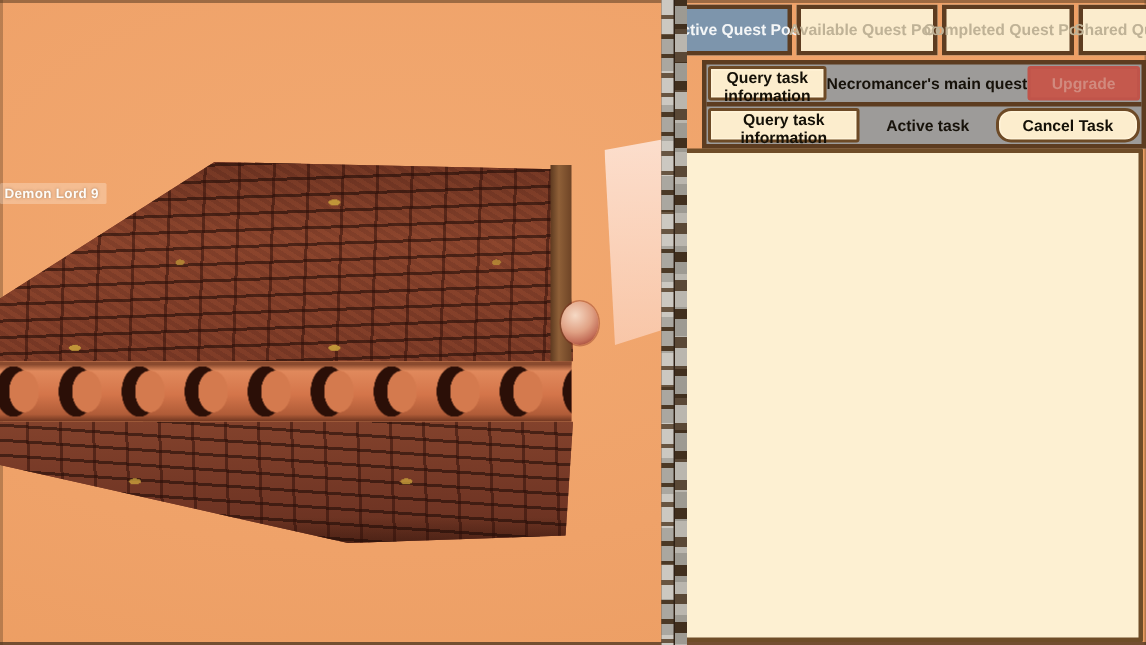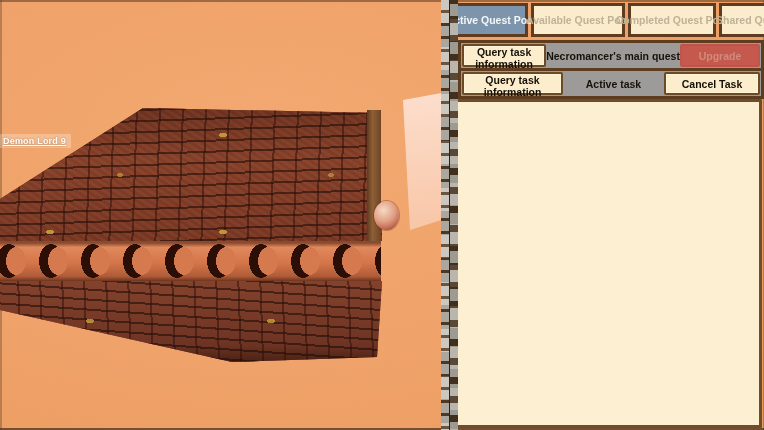--- a/index.html
+++ b/index.html
@@ -59,24 +59,24 @@
     position:absolute;left:400px;top:92px;width:54px;height:140px;z-index:2;
     clip-path:polygon(3px 8px, 47px 0px, 54px 124px, 10px 138px);
     background:linear-gradient(180deg, rgba(255,236,228,.8), rgba(255,224,214,.55));
   }
   .sphere{
     position:absolute;left:374px;top:201px;width:25px;height:29px;border-radius:50%;z-index:3;
     background:radial-gradient(circle at 38% 32%, #f6d9c4, #e0a184 45%, #c4705a 70%, #8e2f22 95%);
     box-shadow:0 0 0 1px rgba(120,30,20,.35);
   }
   .nameplate{
-    position:absolute;left:0;top:134px;z-index:4;
+    position:absolute;left:0;top:122px;z-index:4;
     padding:2px 5px 2px 3px;background:rgba(255,250,244,.28);
     color:#fdfcf8;font-size:9px;font-weight:bold;letter-spacing:.2px;
-    text-shadow:0 0 2px rgba(120,80,50,.6);border-radius:1px;white-space:nowrap;text-decoration:underline;
+    text-shadow:0 0 2px rgba(120,80,50,.6);border-radius:1px;white-space:nowrap;
   }
   .stones{
     position:absolute;left:441px;top:0;width:17px;height:430px;background:#2f2115;z-index:40;
   }
   .stones::before{
     content:"";position:absolute;left:0;top:0;width:8px;height:100%;
     background:
       repeating-linear-gradient(180deg, rgba(255,255,255,.1) 0 23px, rgba(0,0,0,.14) 23px 47px),
       repeating-linear-gradient(180deg,#c6c2ba 0 10px,#57422c 10px 13px);
   }
@@ -90,34 +90,34 @@
   .panel{position:absolute;left:454px;top:0;width:310px;height:430px;z-index:30;}
   .tabbar{position:absolute;top:3px;left:1px;right:0;height:34px;display:flex;overflow:hidden;}
   .tab{
     height:34px;border:3px solid #5d3c20;background:#fbeccd;color:#bfb296;
     font-size:10.5px;font-weight:bold;display:flex;align-items:center;justify-content:center;
     margin-right:3px;flex:0 0 auto;cursor:pointer;text-align:center;white-space:nowrap;
   }
   .tab.active{background:#7d95ac;color:#f4f6f7;}
   .tab.w1{width:73px}.tab.w2{width:94px}.tab.w3{width:88px}.tab.w4{width:88px}
   .rows{
-    position:absolute;top:40px;left:4px;right:0;height:59px;
+    position:absolute;top:40px;left:14px;right:0;height:59px;
     background:#9d9b99;border:3px solid #5d3c20;
   }
   .row{height:25px;display:flex;align-items:stretch;padding:1px;}
   .row-divider{height:3px;background:#5d3c20;}
   .btn{
     font-family:"Liberation Sans",sans-serif;font-weight:bold;font-size:10.5px;
     padding:0;margin:0;cursor:pointer;
   }
   .btn.cream{
     width:101px;background:#fcedcd;border:2px solid #6d4a26;
     box-shadow:inset 0 0 0 1px #fff3d8;color:#141007;border-radius:2px;
   }
-  .btn.cream.right{width:96px;}
+  .btn.cream.right{width:96px;border-radius:10px;}
   .btn.red{
     width:96px;background:#c5594d;border:2px solid #c0544a;color:#d18a7e;
     border-radius:2px;cursor:default;
   }
   .quest-name{
     flex:1;display:flex;align-items:center;justify-content:center;
     color:#17120a;font-size:10.5px;font-weight:bold;white-space:nowrap;text-align:center;
   }
   .panel-body{
     position:absolute;top:99px;left:1px;right:2px;bottom:2px;

